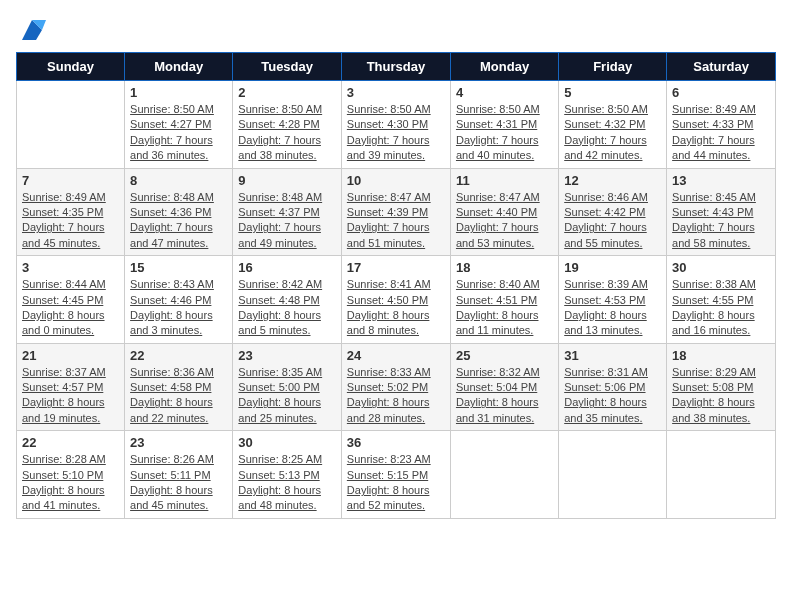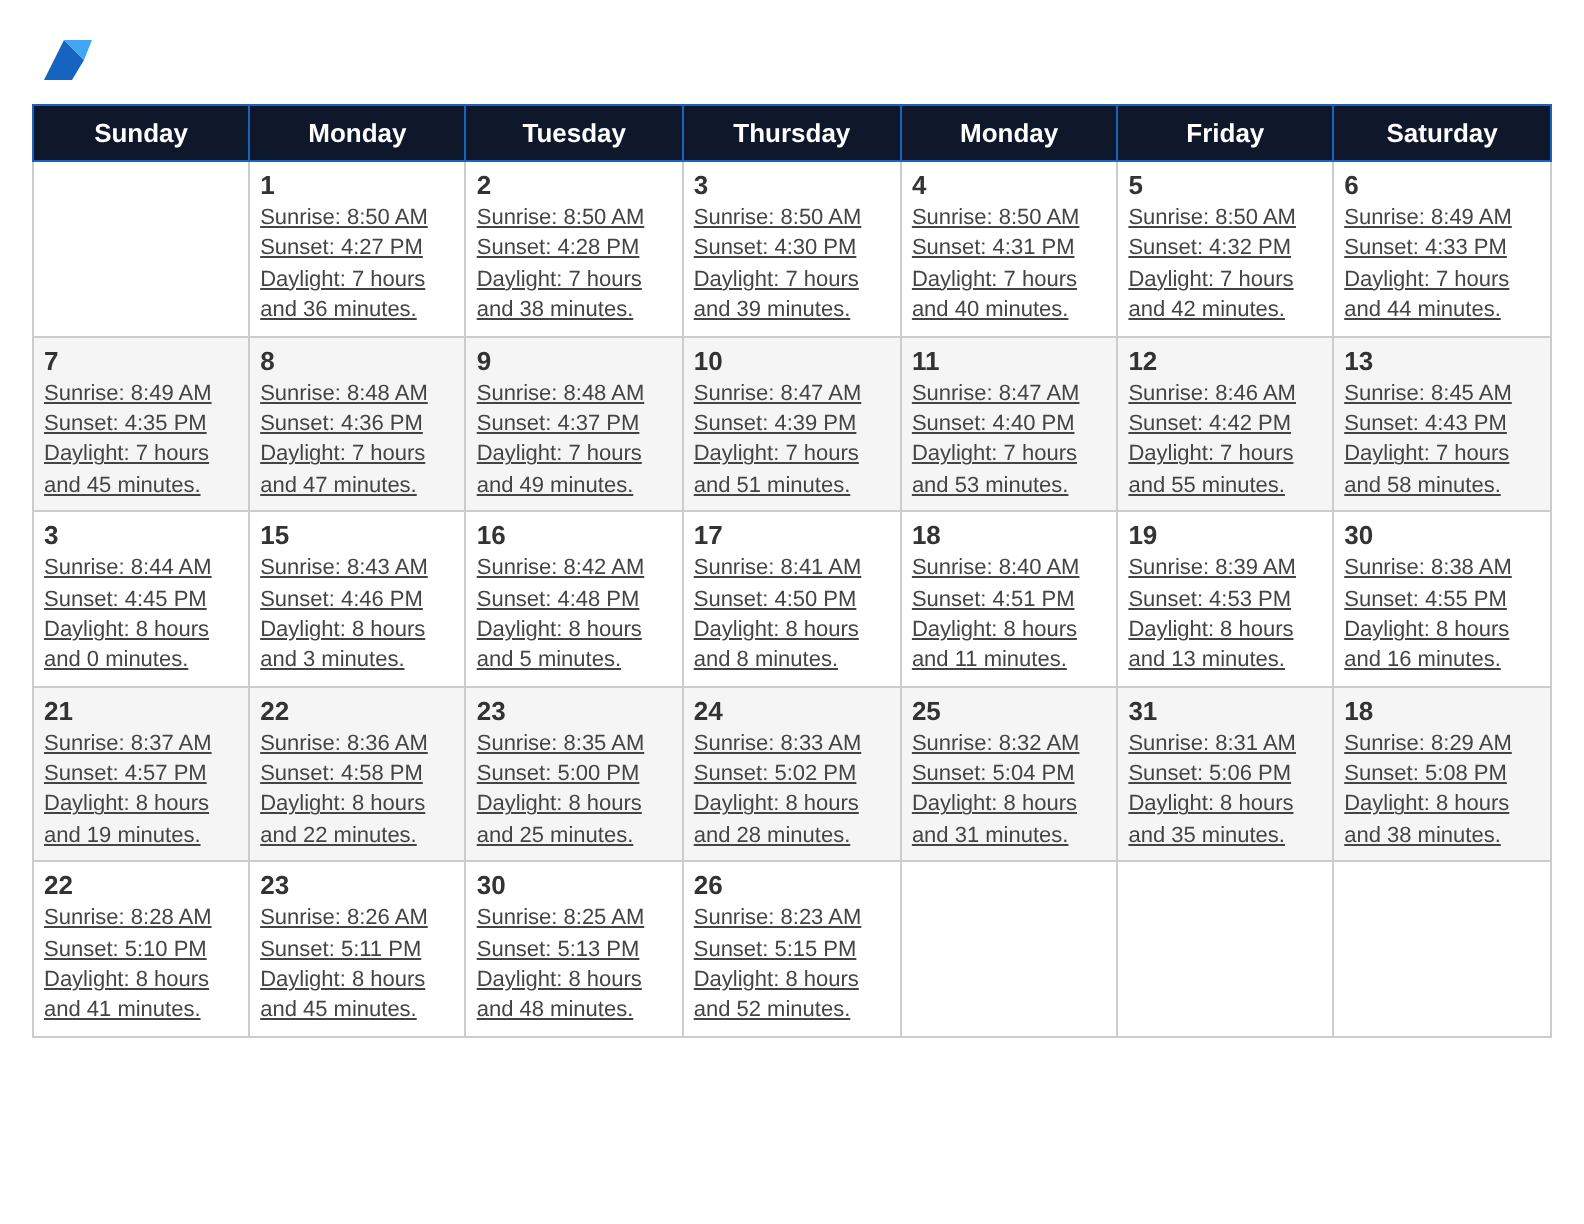--- a/index.html
+++ b/index.html
@@ -242,21 +242,21 @@
         </td>
         <td>
           <div class="day-number">23</div>
           <div class="day-info">Sunrise: 8:26 AM<br>Sunset: 5:11 PM<br>Daylight: 8 hours<br>and 45 minutes.</div>
         </td>
         <td>
           <div class="day-number">30</div>
           <div class="day-info">Sunrise: 8:25 AM<br>Sunset: 5:13 PM<br>Daylight: 8 hours<br>and 48 minutes.</div>
         </td>
         <td>
-          <div class="day-number">26</div>
+          <div class="day-number">36</div>
           <div class="day-info">Sunrise: 8:23 AM<br>Sunset: 5:15 PM<br>Daylight: 8 hours<br>and 52 minutes.</div>
         </td>
         <td></td>
         <td></td>
         <td></td>
       </tr>
     </tbody>
 </table>
 
 </body></html>

